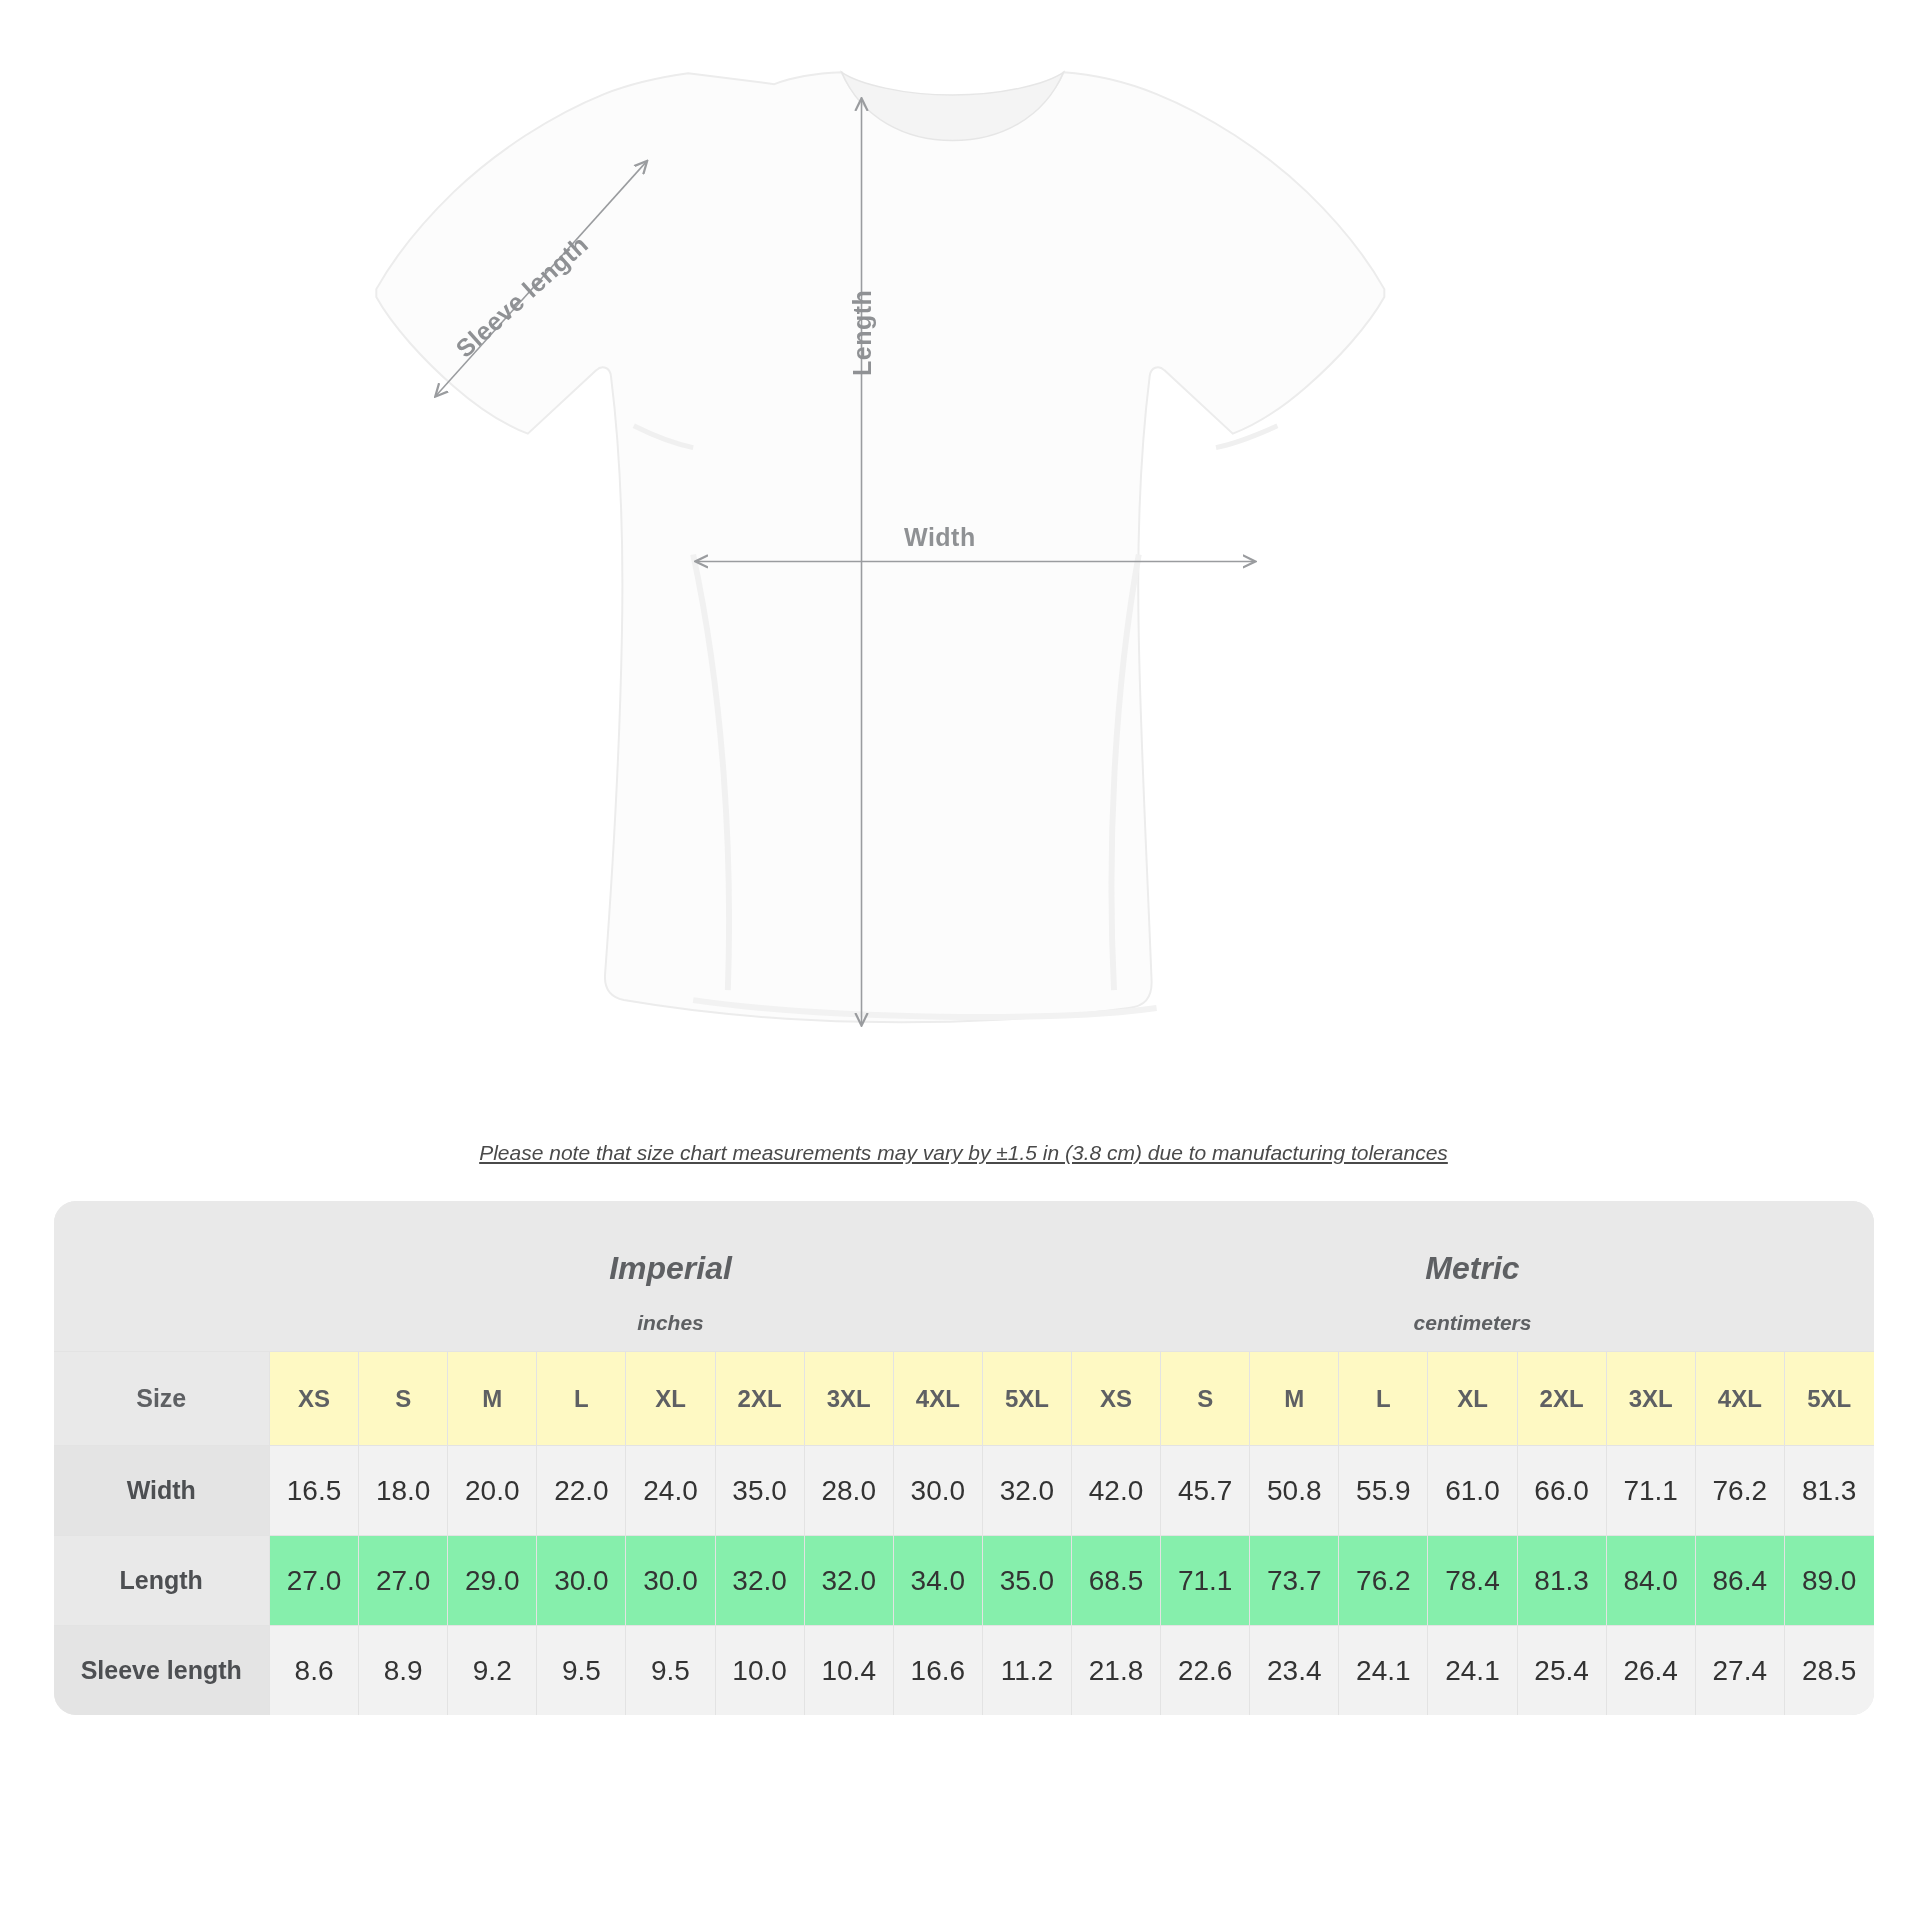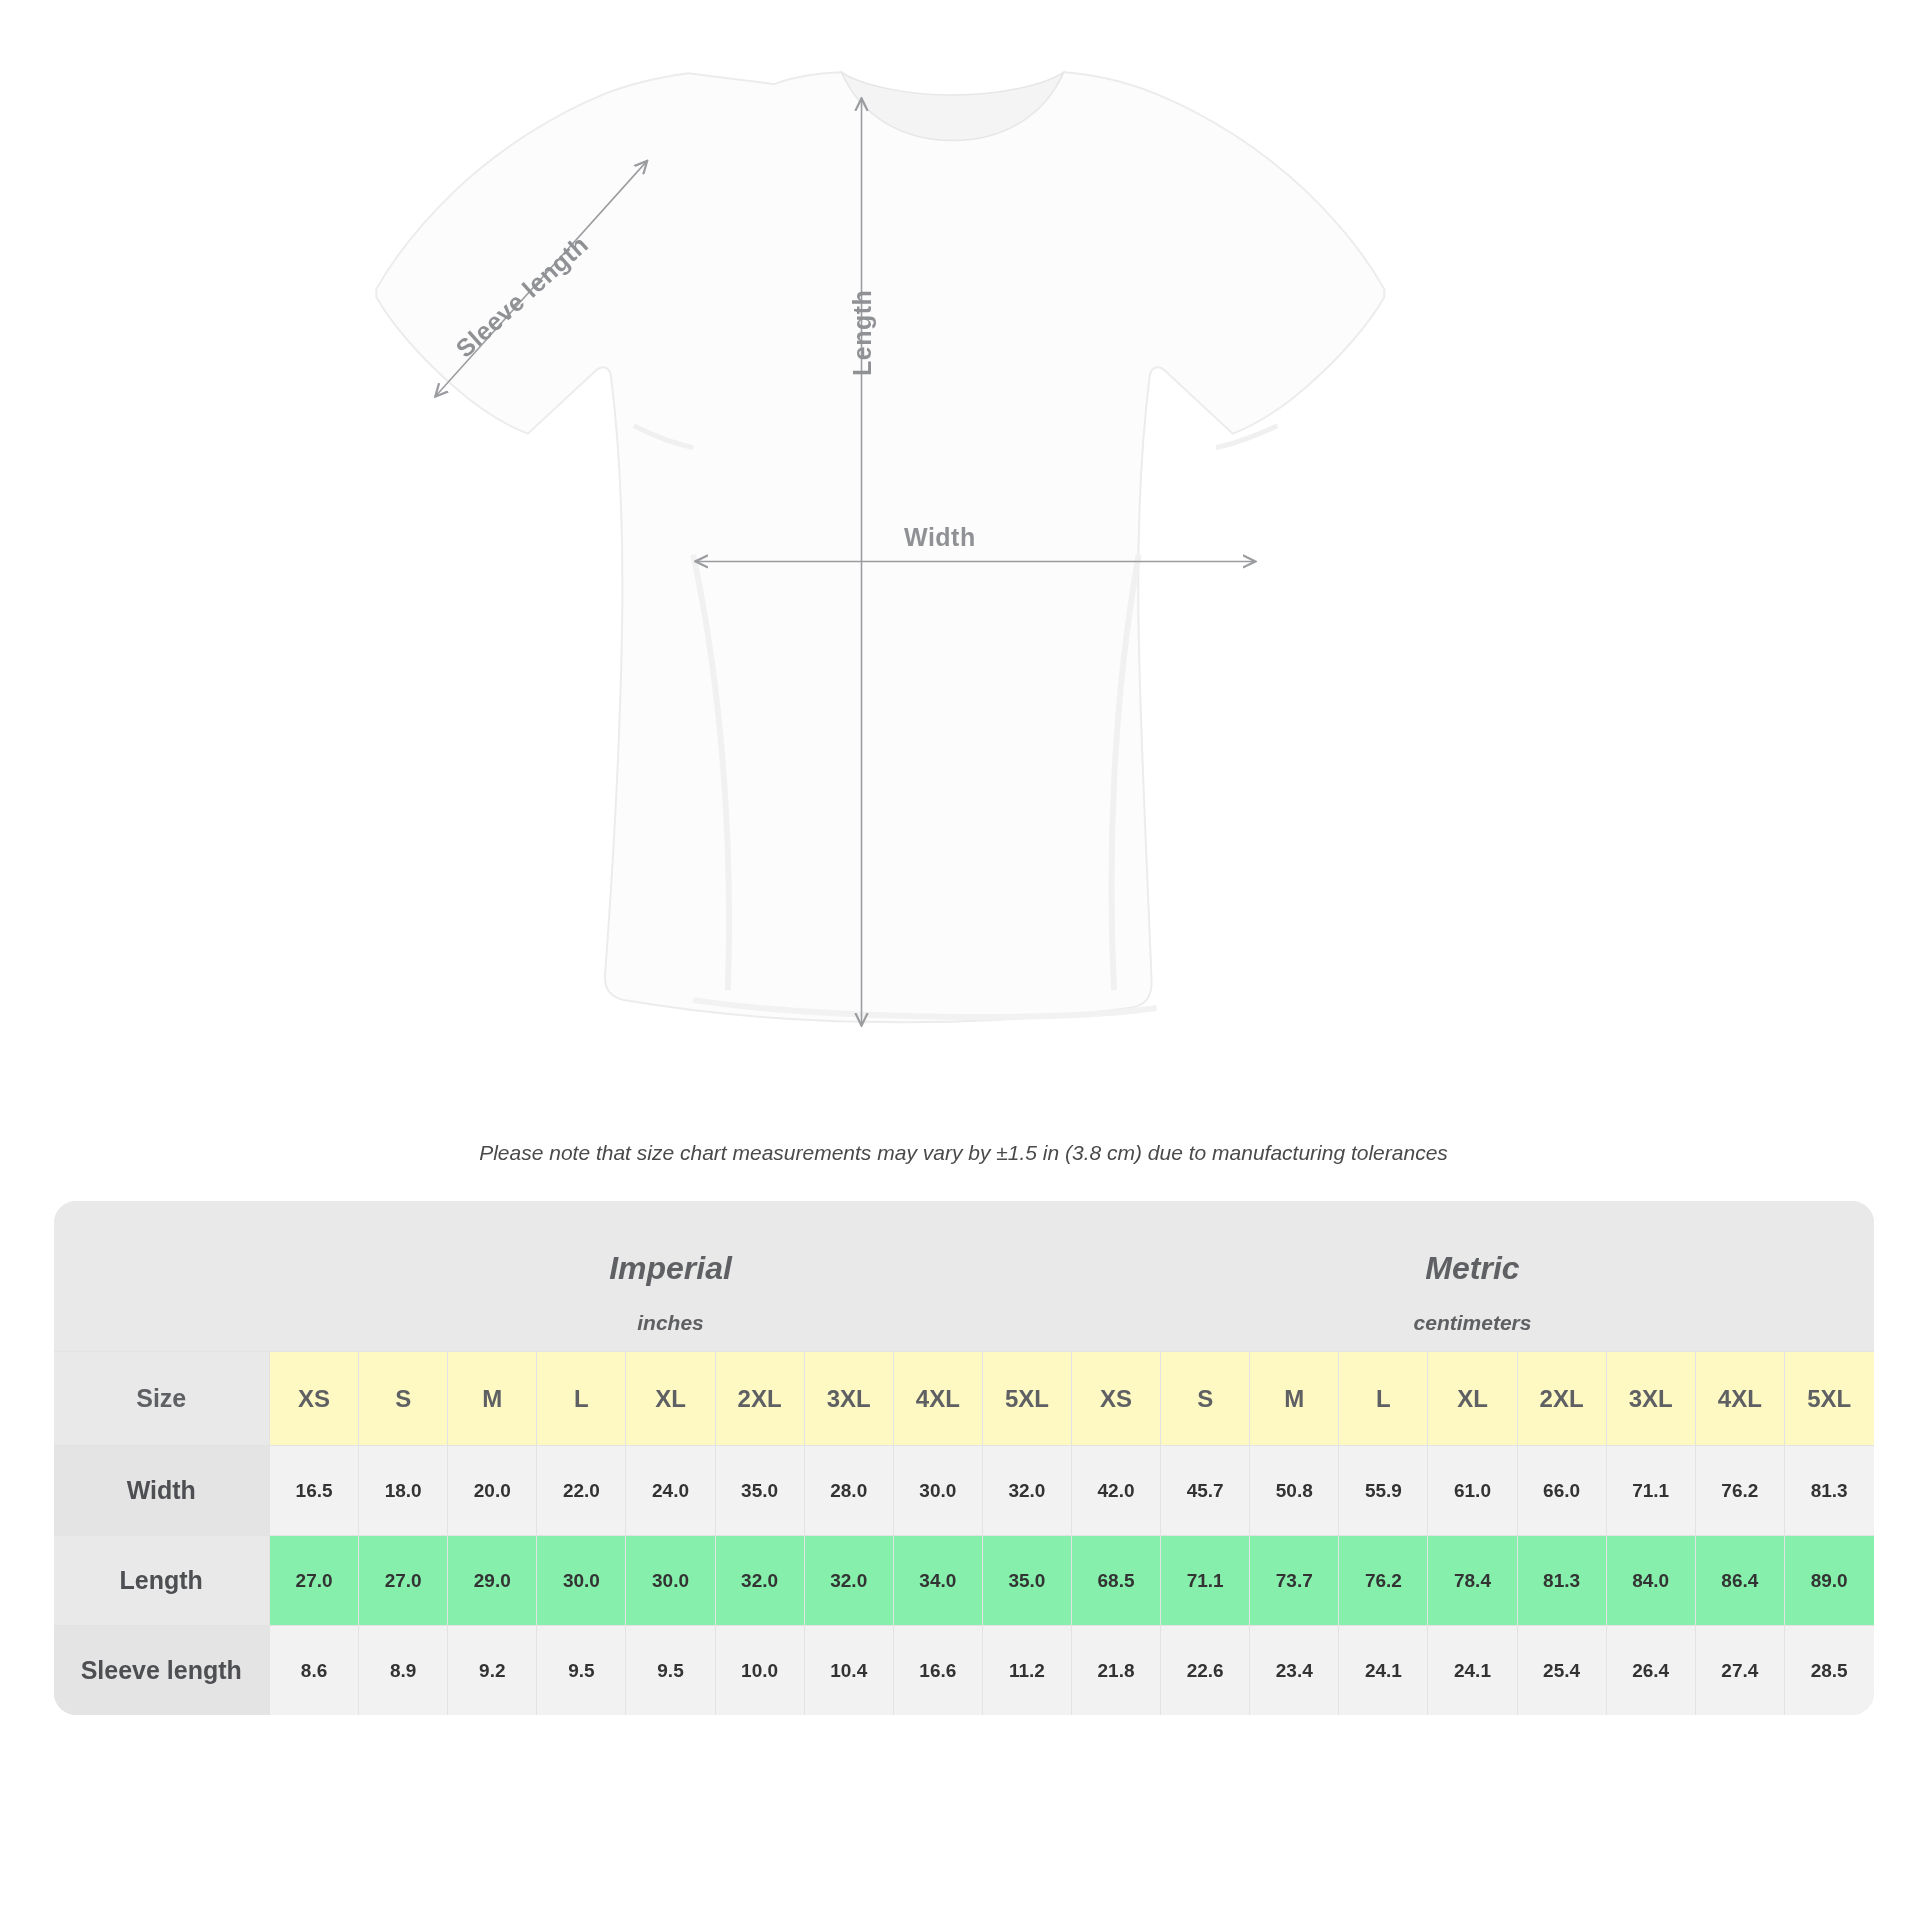--- a/index.html
+++ b/index.html
@@ -61,20 +61,21 @@
     font-size: 38px;
     font-weight: bold;
     color: #2b2b2b;
     letter-spacing: -0.2px;
   }
   .chart-subtitle {
     font-size: 21px;
     font-style: italic;
     color: #4a4a4a;
     margin-top: 22px;
+    text-decoration: underline;
   }
 
   
   .table-wrap {
     margin: 36px auto 0 auto;
     width: 1820px;
     border-radius: 22px;
     overflow: hidden;
     background: #e9e9e9;
   }
@@ -116,24 +117,23 @@
     background: #fef9c3;
     border: 1px solid #e3e3e3;
   }
   .size-row th.corner {
     background: #e9e9e9;
     border-left: none;
     font-size: 25px;
   }
   tbody tr td {
     height: 87px;
-    font-size: 19px;
+    font-size: 28px;
     color: #333333;
     border: 1px solid #e3e3e3;
-    font-weight: bold;
   }
   tbody tr td.rowhead {
     background: #e9e9e9;
     font-weight: bold;
     color: #4d4f52;
     border-left: none;
     font-size: 25px;
   }
   tbody tr.odd td { background: #f2f2f2; }
   tbody tr.even td { background: #86efac; }

